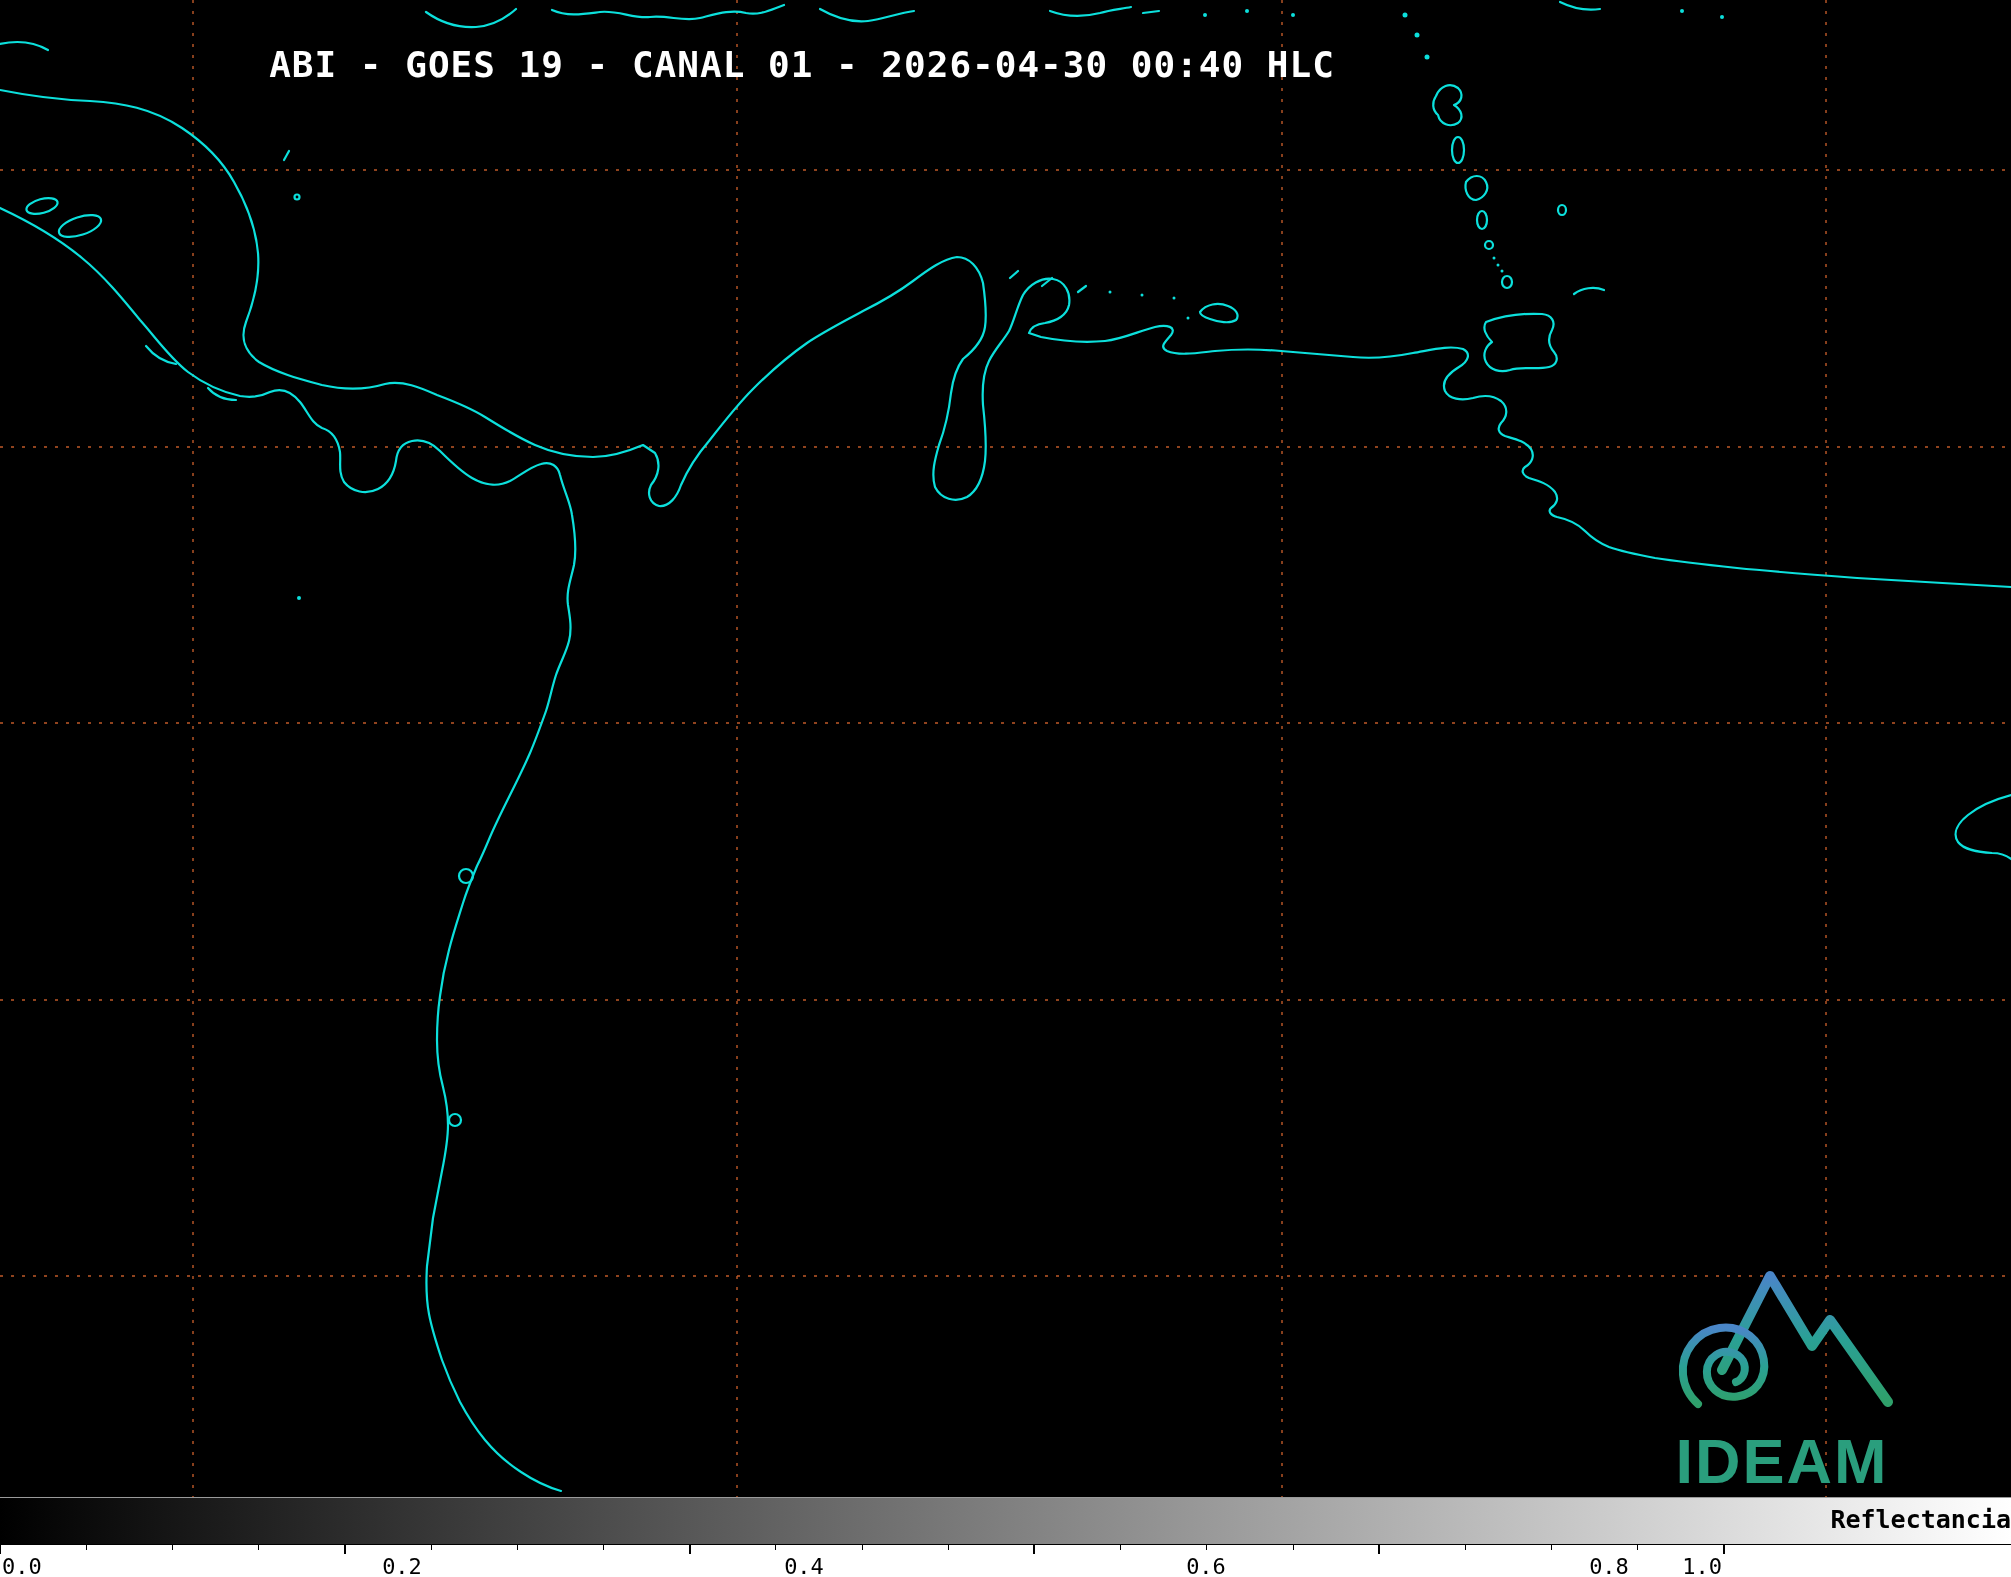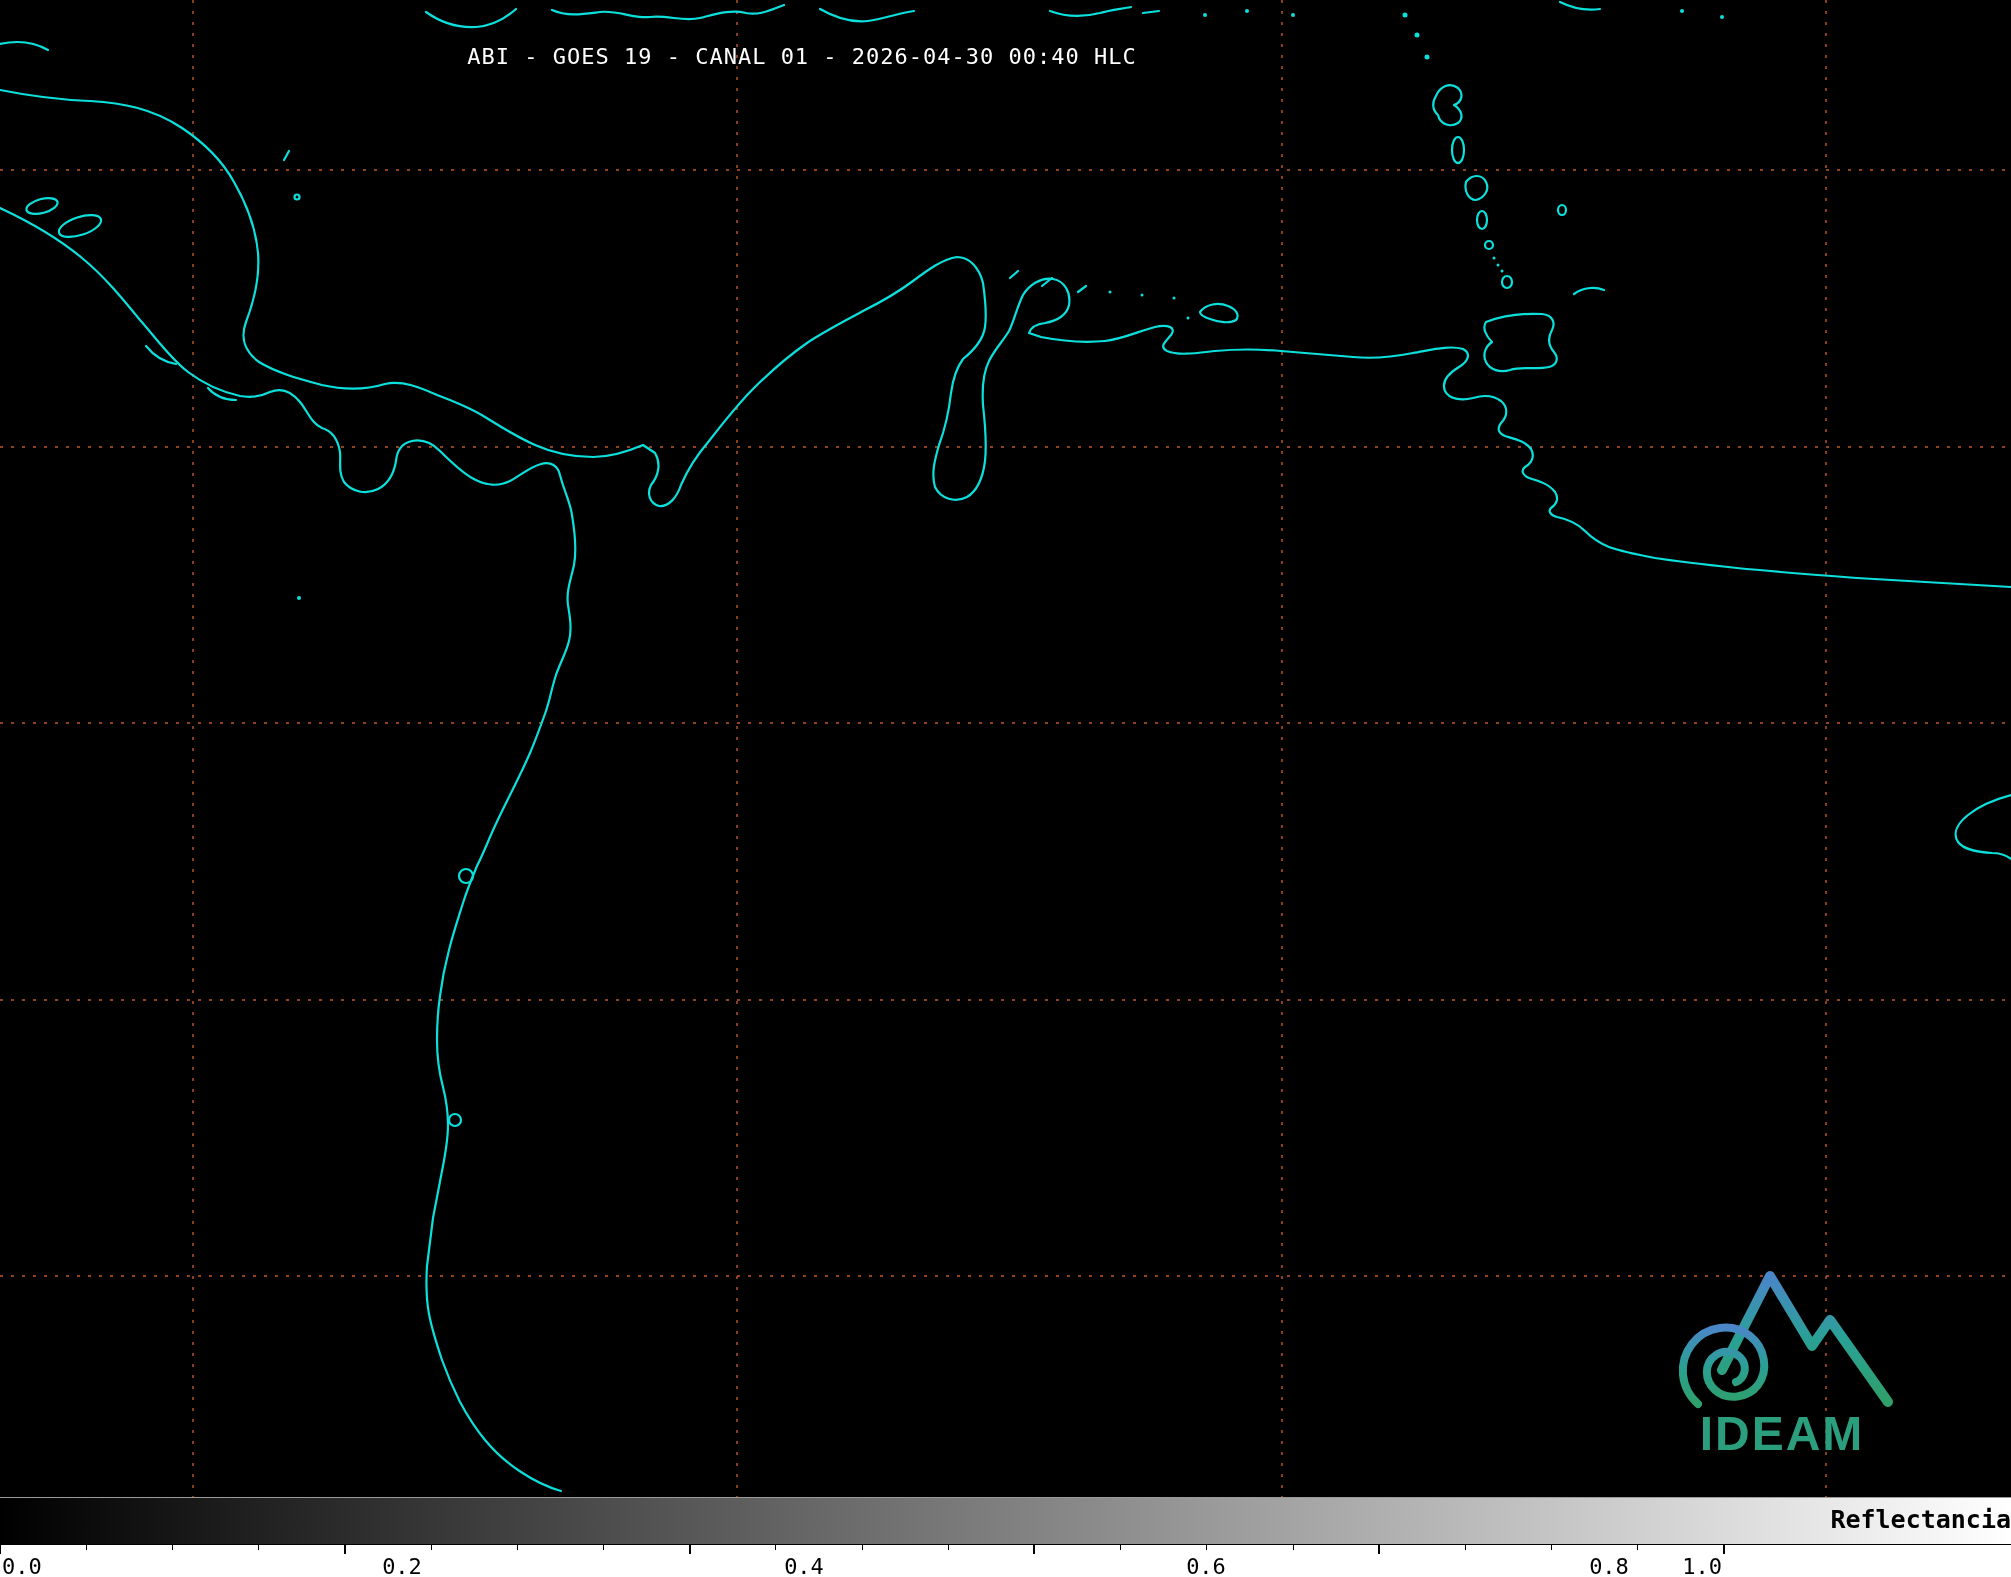--- a/index.html
+++ b/index.html
@@ -27,38 +27,39 @@
     stroke-width:2.2;
     fill:none;
     stroke-linecap:round;
     stroke-linejoin:round;
   }
   .coast-dot{fill:var(--coast,#0ce0dc);stroke:none;}
   .map-title{
     position:absolute;top:44px;left:802px;
     transform:translateX(-50%);
     color:#ffffff;
-    font-size:22px;
+    font-size:36px;
     letter-spacing:1px;
     white-space:nowrap;
+    font-weight:bold;
   }
   
   .logo{
     position:absolute;left:1664px;top:1250px;
     width:236px;text-align:center;
   }
   .logo-art{display:block;margin:0 auto;}
   .logo-text{
     font-family:"Liberation Sans", sans-serif;
     font-weight:bold;
-    font-size:48px;
+    font-size:63px;
     letter-spacing:2px;
     color:var(--logo-text,#2a9e7d);
     line-height:1;
-    margin-top:0;
+    margin-top:20px;
   }
   
   .colorbar{
     position:absolute;left:0;top:1497px;
     width:2011px;height:48px;
     background:linear-gradient(to right, var(--cb-start,#000), var(--cb-end,#fff));
     border-top:1px solid #9a9a9a;
     border-bottom:1px solid #000;
     box-sizing:border-box;
   }

